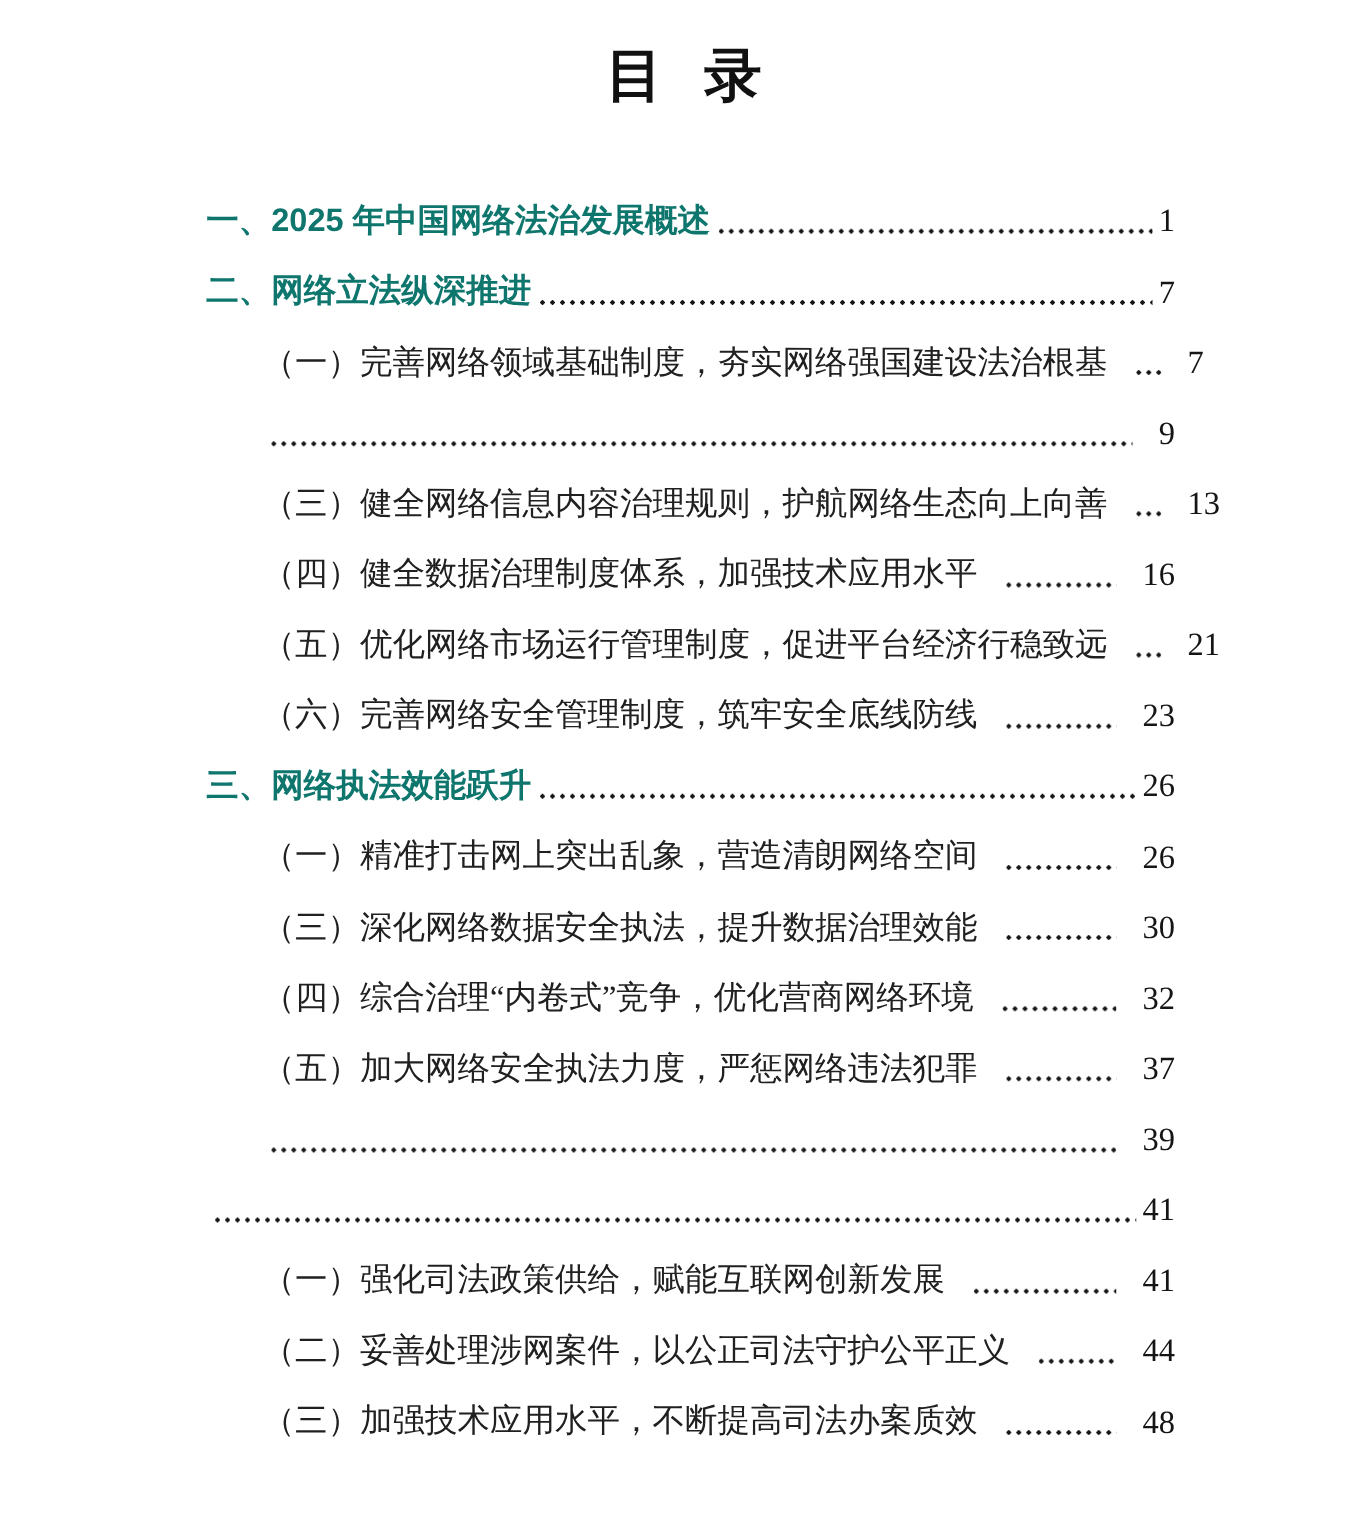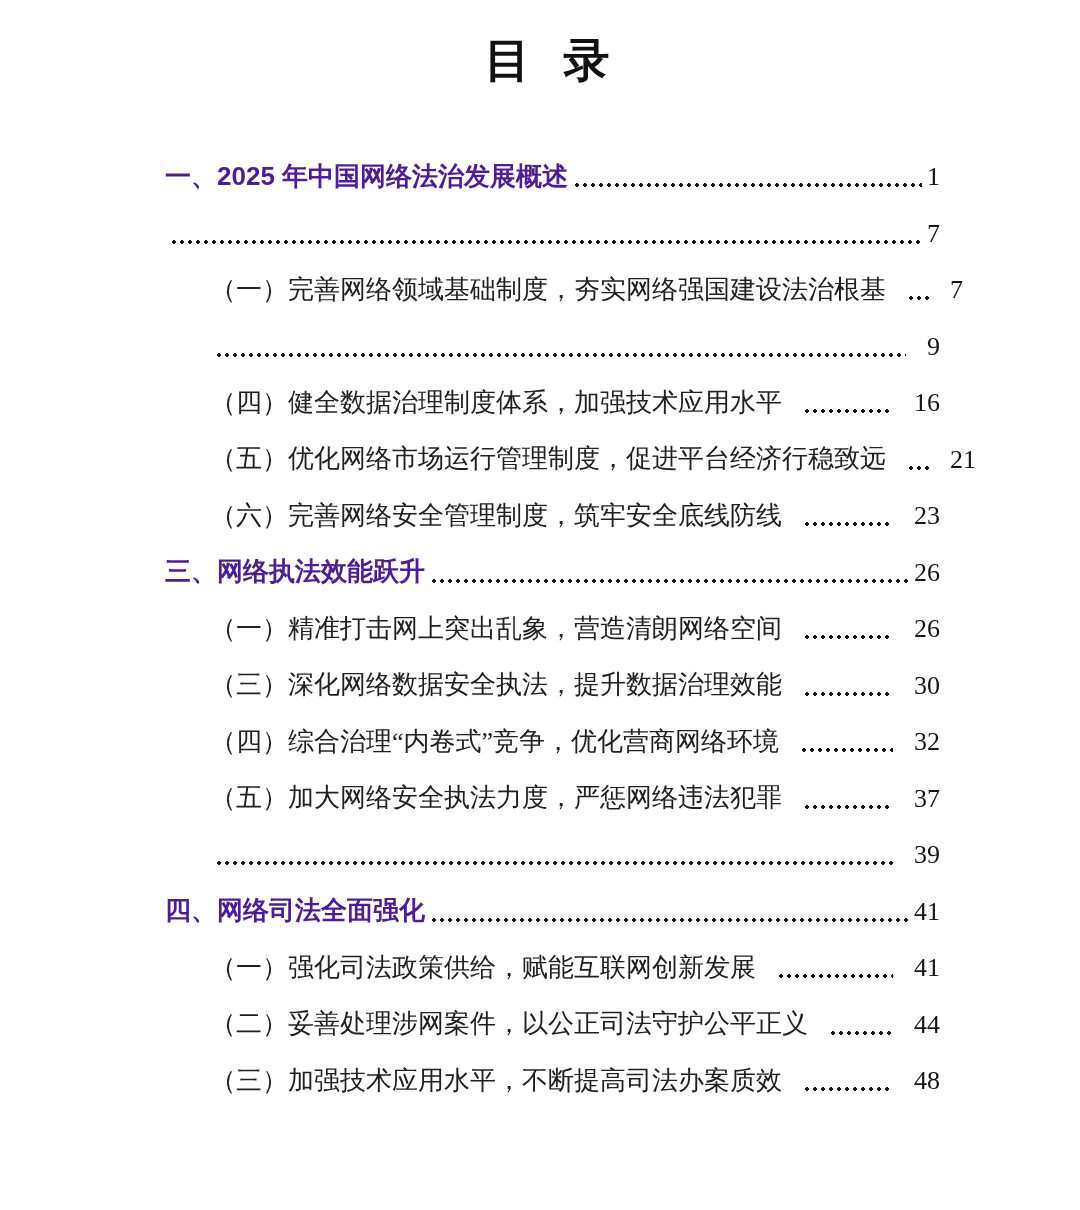--- a/index.html
+++ b/index.html
@@ -41,21 +41,21 @@
     align-items: center;
     cursor: default;
   }
   .toc-row .label {
     white-space: nowrap;
   }
   .lvl1 .label {
     font-family: "Liberation Sans", "DejaVu Sans", sans-serif;
     font-weight: bold;
     font-size: 26px;
-    color: #4c1d95;
+    color: #0f766e;
   }
   .lvl2 {
     padding-left: 45px;
     gap: 16px;
   }
   .lvl2 .label {
     font-family: "Liberation Serif", "DejaVu Serif", serif;
     font-weight: normal;
     font-size: 26px;
     color: #202020;
@@ -88,35 +88,41 @@
 
   <div class="toc">
 
     <div class="toc-row lvl1">
       <span class="label">一、2025 年中国网络法治发展概述</span>
       <span class="leader"></span>
       <span class="pagenum">1</span>
     </div>
 
     <div class="toc-row lvl1">
+      <span class="label">二、网络立法纵深推进</span>
       <span class="leader"></span>
       <span class="pagenum">7</span>
     </div>
 
     <div class="toc-row lvl2">
       <span class="label">（一）完善网络领域基础制度，夯实网络强国建设法治根基</span>
       <span class="leader"></span>
       <span class="pagenum">7</span>
     </div>
 
     <div class="toc-row lvl2">
       <span class="leader"></span>
       <span class="pagenum">9</span>
     </div>
 
+    <div class="toc-row lvl2">
+      <span class="label">（三）健全网络信息内容治理规则，护航网络生态向上向善</span>
+      <span class="leader"></span>
+      <span class="pagenum">13</span>
+    </div>
 
     <div class="toc-row lvl2">
       <span class="label">（四）健全数据治理制度体系，加强技术应用水平</span>
       <span class="leader"></span>
       <span class="pagenum">16</span>
     </div>
 
     <div class="toc-row lvl2">
       <span class="label">（五）优化网络市场运行管理制度，促进平台经济行稳致远</span>
       <span class="leader"></span>
@@ -159,21 +165,20 @@
       <span class="leader"></span>
       <span class="pagenum">37</span>
     </div>
 
     <div class="toc-row lvl2">
       <span class="leader"></span>
       <span class="pagenum">39</span>
     </div>
 
     <div class="toc-row lvl1">
-      <span class="label">四、网络司法全面强化</span>
       <span class="leader"></span>
       <span class="pagenum">41</span>
     </div>
 
     <div class="toc-row lvl2">
       <span class="label">（一）强化司法政策供给，赋能互联网创新发展</span>
       <span class="leader"></span>
       <span class="pagenum">41</span>
     </div>
 

